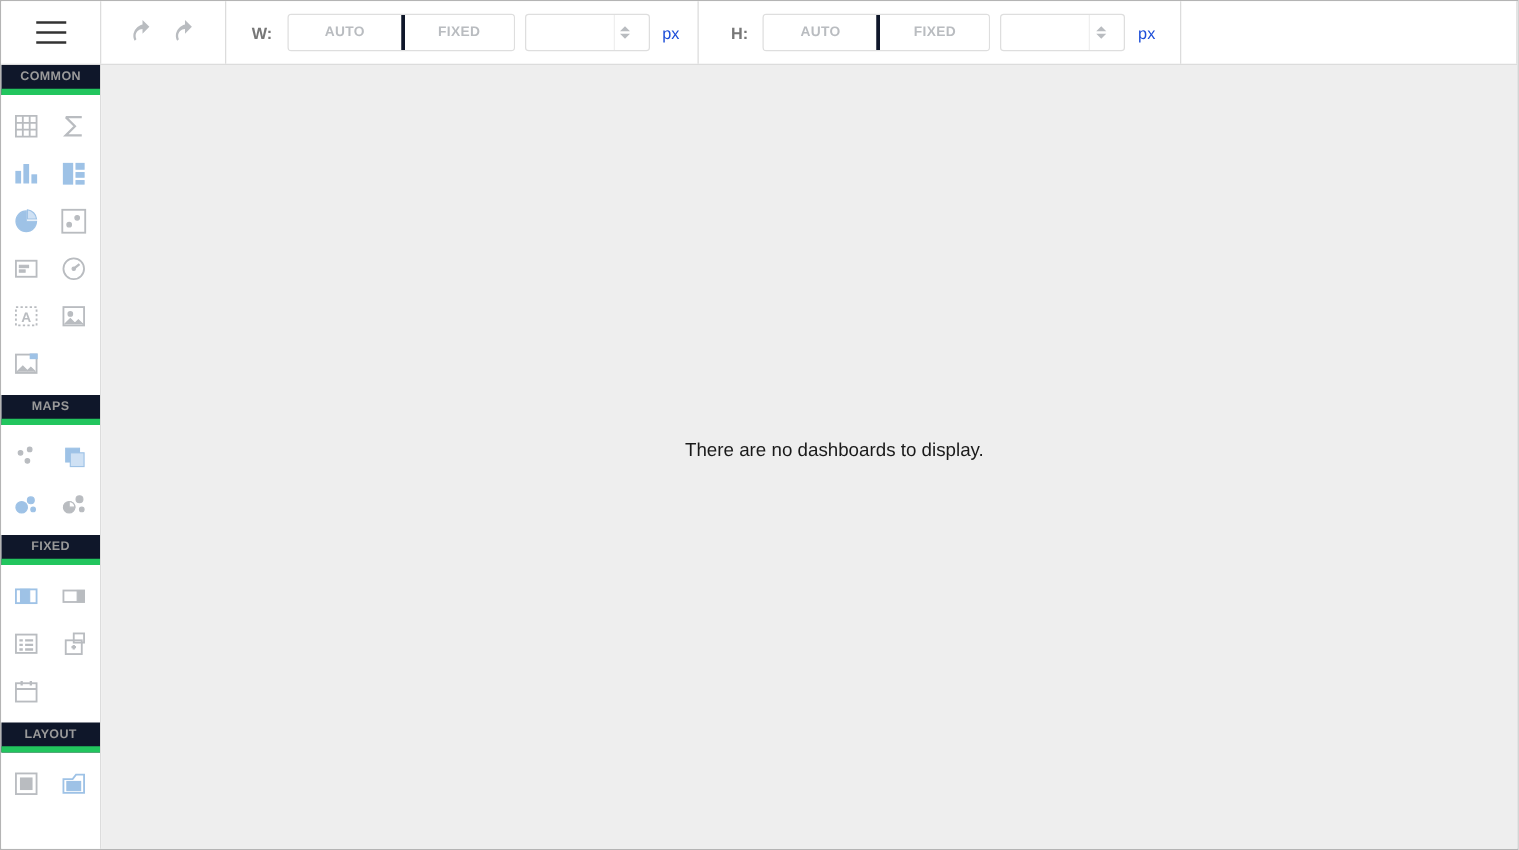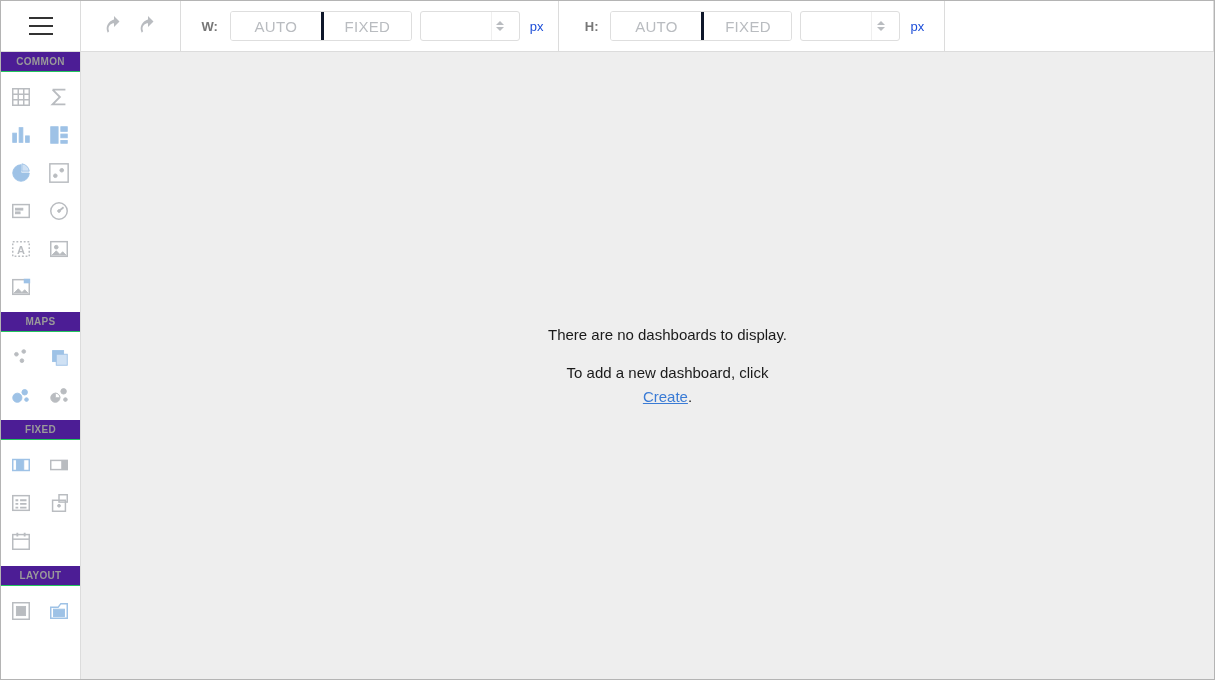--- a/index.html
+++ b/index.html
@@ -42,21 +42,21 @@
   .dim-label { font-size: 13px; color: #777; font-weight: 600; margin-left: 6px; margin-right: 4px;}
   .seg {
     display: flex;
     border: 1px solid #dedede;
     border-radius: 3px;
     overflow: hidden;
     height: 30px;
   }
   .seg button {
     border: none; background: #fff; width: 90px; height: 100%;
-    font-size: 15px; font-weight: 400; color: #b9bcc0; letter-spacing: .3px;
+    font-size: 11px; font-weight: 700; color: #b9bcc0; letter-spacing: .3px;
     cursor: pointer;
   }
   .seg button + button { border-left: 3px solid #0f172a; }
   .numfield {
     display:flex; align-items:center;
     border:1px solid #dedede; border-radius:3px;
     height:30px; width:100px;
     background:#fff;
   }
   .numfield input{
@@ -78,22 +78,22 @@
   .body { flex: 1; display: flex; min-height: 0; }
   .sidebar {
     width: 80px;
     border-right: 1px solid #dcdcdc;
     background: #fff;
     overflow-y: auto;
     display:flex; flex-direction:column; align-items:center;
   }
   .sec-header{
     width:100%; text-align:center;
-    background:#4c1d95;
-    border-bottom:1px solid #22c55e;
+    background:#0f172a;
+    border-bottom:5px solid #22c55e;
     color:#9a9a9a;
     font-size:10px; font-weight:700; letter-spacing:.3px;
     padding:4px 0;
   }
   .sec-header + .tool-grid{ margin-top:4px; }
   .tool-grid{
     width:100%;
     display:flex; flex-wrap:wrap;
     padding:2px 1px 6px 1px;
   }
@@ -348,21 +348,17 @@
               <rect x="6" y="10" width="12" height="8"></rect>
             </svg>
         </div>
       </div>
     </div>
 
     <div class="canvas">
       <div class="empty">
         <p>There are no dashboards to display.</p>
         <p style="height:6px"></p>
-        <p>
-          <span>To add a new dashboard, click </span><br>
-          <a href="#">Create</a><span>.</span>
-        </p>
       </div>
     </div>
 
   </div>
 </div>
 
 </body></html>

